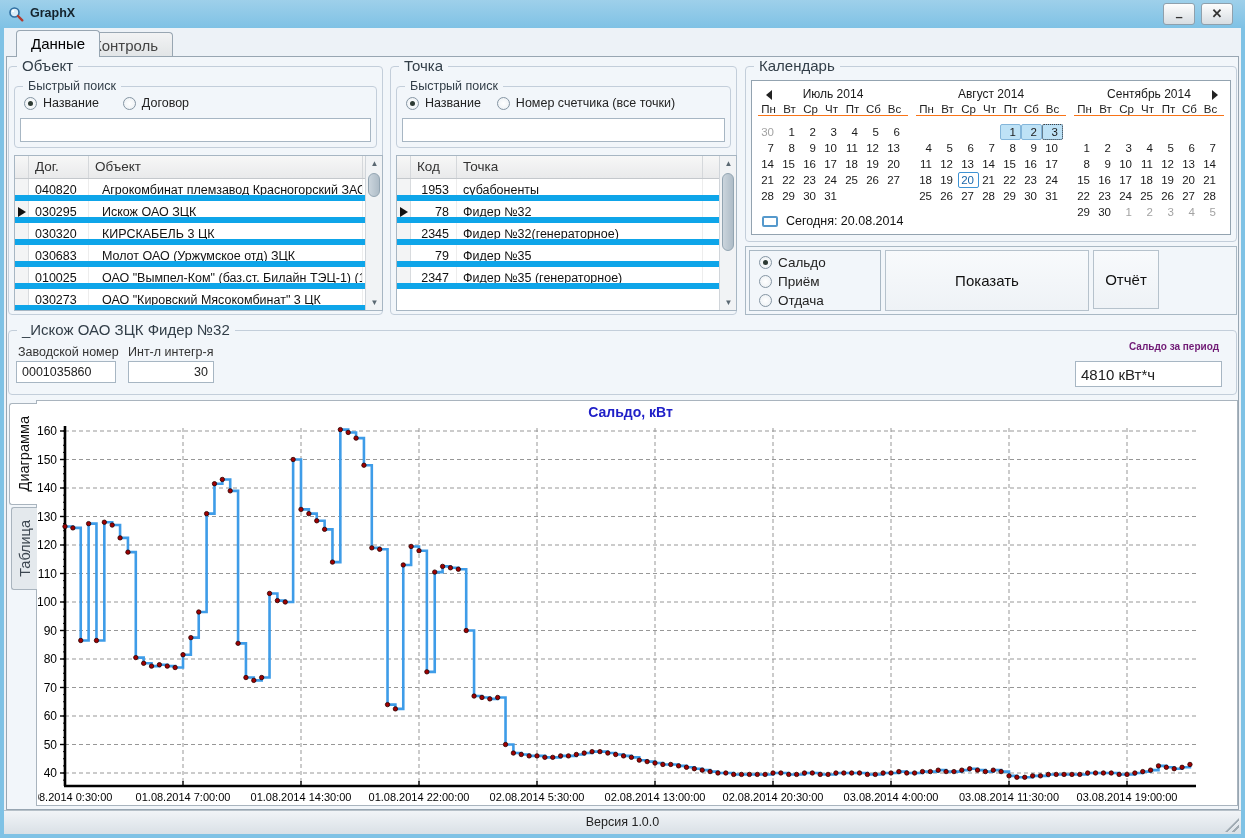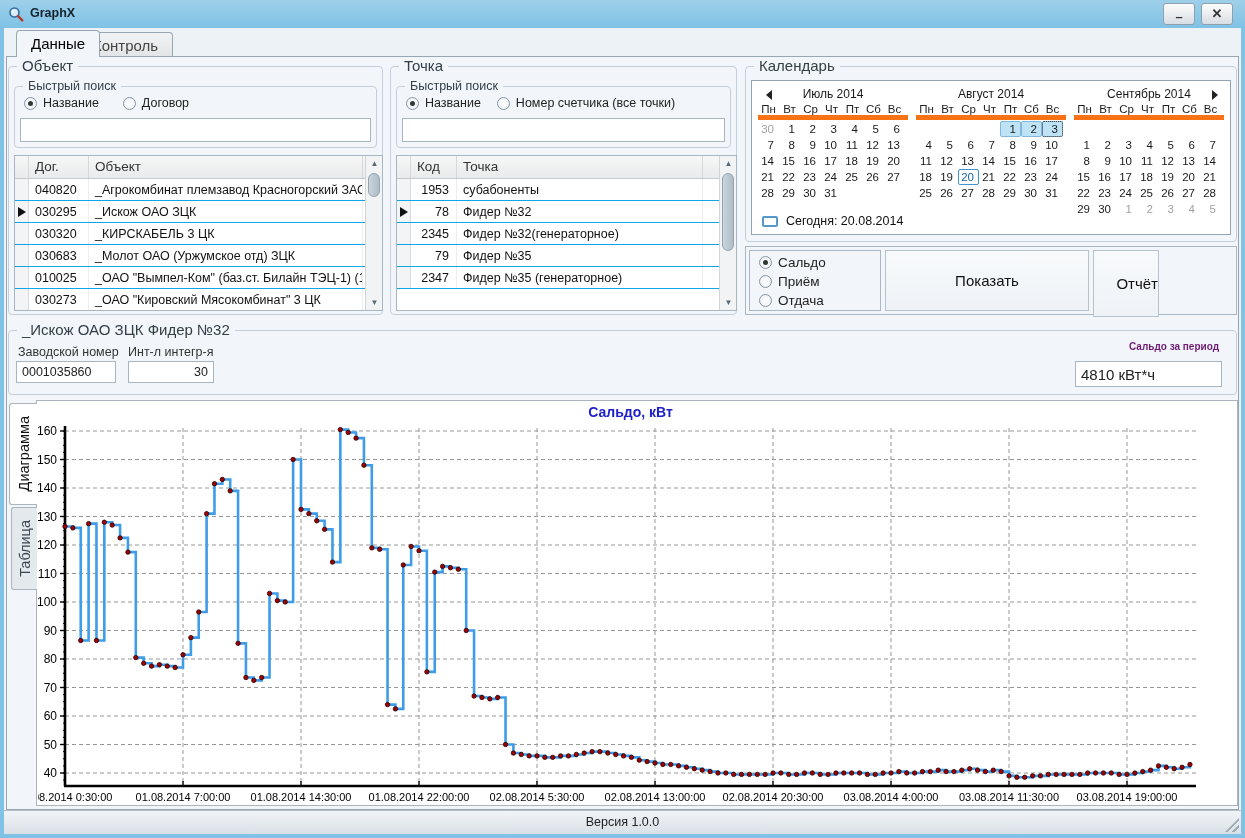--- a/index.html
+++ b/index.html
@@ -30,35 +30,35 @@
   .radios.col{flex-direction:column;gap:4px;}
   .radio{display:flex;align-items:center;gap:6px;font-size:12.5px;color:#222;cursor:default;white-space:nowrap;}
   .radio .rb{width:13px;height:13px;border-radius:50%;border:1px solid #8595A3;background:radial-gradient(#fff,#E9EEF2);position:relative;flex:0 0 13px;}
   .radio .rb.on::after{content:"";position:absolute;left:3px;top:3px;width:5px;height:5px;border-radius:50%;background:#2d3a33;}
   .radios.col .radio{font-size:13.5px;}
   
   .tbl{position:absolute;background:#fff;border:1px solid #A7B6C3;z-index:5;overflow:hidden;}
   .thead{display:flex;height:23px;background:linear-gradient(#F7F7F7,#E9EAEB);border-bottom:1px solid #C4C8CC;}
   .thead .tsel{width:14px;border-right:1px solid #D5D8DB;}
   .thead .th{font-size:13.5px;color:#333;padding:3px 4px 0 6px;border-right:1px solid #D5D8DB;}
-  .trow{display:flex;height:22px;border-bottom:1px solid #0ea5e9;}
+  .trow{display:flex;height:22px;border-bottom:6px solid #0ea5e9;}
   .trow .tsel{width:14px;background:#F3F4F5;border-right:1px solid #D8DBDE;position:relative;}
   .trow.sel .tsel::after{content:"";position:absolute;left:3px;top:6px;border-left:8px solid #111;border-top:5px solid transparent;border-bottom:5px solid transparent;}
   .trow .td{font-size:12.5px;color:#111;padding:4px 4px 0 6px;border-right:1px solid #EDEDED;white-space:nowrap;overflow:hidden;}
   .td.num-r{text-align:right;padding-right:7px;}
   
   .sbar{position:absolute;width:17px;background:#F1F3F5;border-left:1px solid #D0D5DA;z-index:6;}
   .sarrow{position:absolute;left:1px;width:15px;height:15px;text-align:center;font-size:8px;color:#5a6872;line-height:15px;}
   .sthumb{position:absolute;left:2px;width:12px;background:linear-gradient(90deg,#CBD5DD,#AEBCC7);border:1px solid #93A5B2;border-radius:6px;}
   
   .calbox{position:absolute;background:#fff;border:1px solid #93A3B0;z-index:5;}
   .cal-months{position:absolute;left:6px;top:4px;display:flex;gap:8px;}
   .cal-m{width:150px;}
   .cal-title{text-align:center;font-size:12px;color:#1a1a1a;height:18px;padding-top:2px;}
-  .cal-wd{display:flex;border-bottom:5px solid #f97316;margin-bottom:1px;}
+  .cal-wd{display:flex;border-bottom:1px solid #f97316;margin-bottom:8px;}
   .cal-wd span{width:21px;font-size:11.5px;color:#222;text-align:center;}
   .cal-week{display:flex;}
   .cal-day{width:21px;height:16px;font-size:11.5px;color:#1a1a1a;text-align:right;padding:1px 4px 0 0;border:1px solid transparent;}
   .cal-day.muted{color:#A2A2A2;}
   .cal-day.sel{background:#BEE2F6;border:1px solid #84B6DA;border-radius:2px;}
   .cal-day.focus{outline:1px dotted #444;outline-offset:-1px;}
   .cal-day.today{border:1px solid #3E93D4;border-radius:2px;color:#1a66a8;}
   .nav-arrow{position:absolute;top:9px;width:0;height:0;border-top:5px solid transparent;border-bottom:5px solid transparent;z-index:7;}
   .nav-left{left:14px;border-right:6px solid #222;}
   .nav-right{right:12px;border-left:6px solid #222;}
@@ -450,21 +450,21 @@
         <span>Приём</span>
       </div>
       <div class="radio">
         <span class="rb"></span>
         <span>Отдача</span>
       </div>
     </div>
   <div class="abtn" style="left:885px;top:250px;width:204px;height:61px;">
       <div class="albl">Показать</div>
     </div>
-  <div class="abtn" style="left:1093px;top:250px;width:66px;height:67px;text-align:right;">
+  <div class="abtn" style="left:1093px;top:250px;width:66px;height:59px;">
       <div class="albl">Отчёт</div>
     </div>
 
   <div class="grp" style="left:8px;top:330px;width:1229px;height:65px;">
     <span class="cap">_Искож ОАО ЗЦК Фидер №32</span>
   </div>
   <div class="lbl" style="left:18px;top:345px;">Заводской номер</div>
   <input class="txt-input" style="left: 16px; top: 361px; width: 100px; height: 22px;" value="0001035860">
   <div class="lbl" style="left:128px;top:345px;">Инт-л интегр-я</div>
   <input class="txt-input" style="left: 128px; top: 361px; width: 86px; height: 22px; text-align: right;" value="30">

